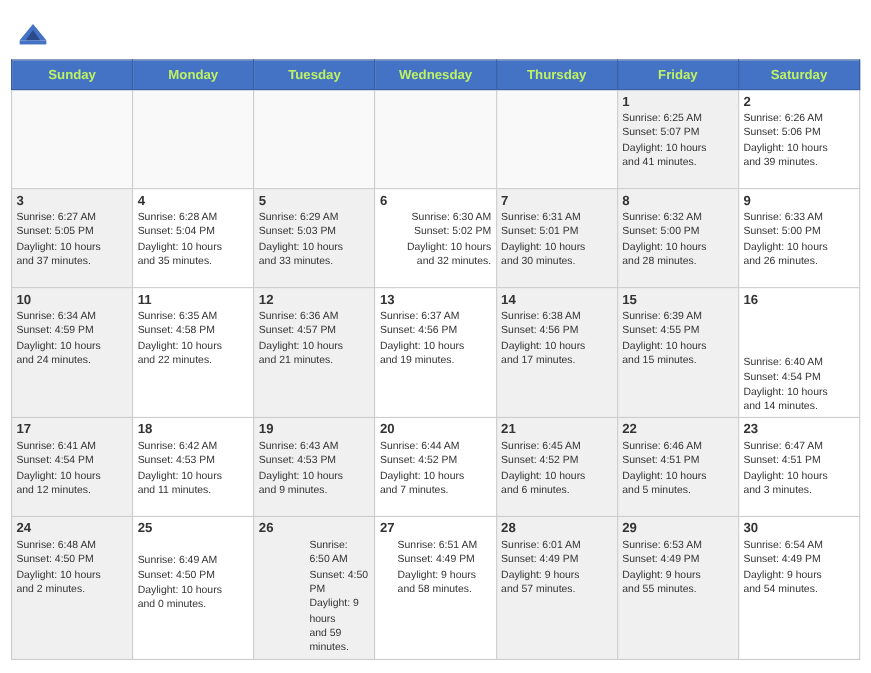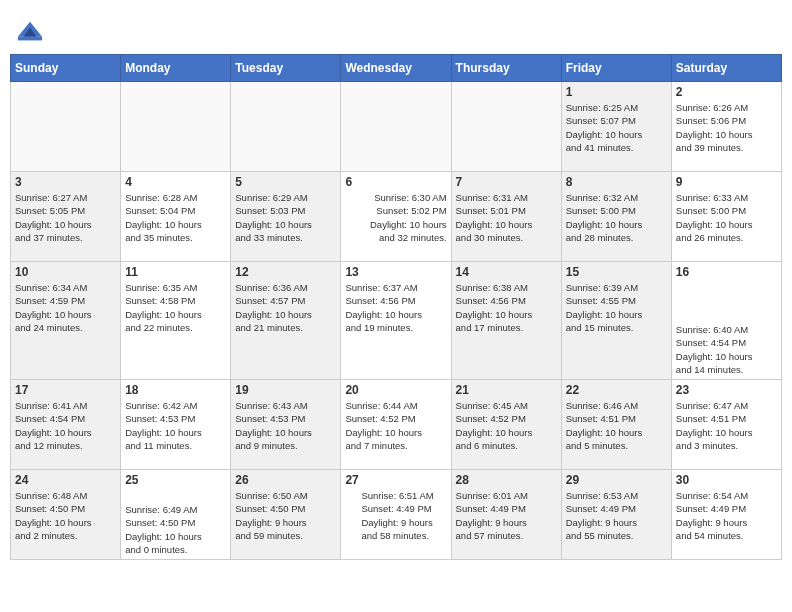--- a/index.html
+++ b/index.html
@@ -49,25 +49,25 @@
       font-size: 14px;
       color: #333;
     }
     table {
       width: 100%;
       border-collapse: collapse;
       table-layout: fixed;
     }
     th {
       background-color: #4472c4;
-      color: #ffffff;
+      color: #bef264;
       font-size: 12px;
       font-weight: bold;
       padding: 6px 4px;
-      text-align: left;
+      text-align: center;
       border: 1px solid #3a5fa0;
       margin-left: 10px;
     }
     td {
       border: 1px solid #ccc;
       vertical-align: top;
       padding: 3px 4px;
       height: 90px;
       background: #fff;
       font-size: 10px;
@@ -311,21 +311,21 @@
         </td>
         <td>
           <span class="day-num">25</span>
           <div class="day-info" style="white-space: pre-line; margin-top: 16px;">Sunrise: 6:49 AM
 Sunset: 4:50 PM
 Daylight: 10 hours
 and 0 minutes.</div>
         </td>
         <td class="shaded">
           <span class="day-num">26</span>
-          <div class="day-info" style="white-space: pre-line;">Sunrise: 6:50 AM
+          <div class="day-info" style="white-space: pre-line; margin-left: 46px;">Sunrise: 6:50 AM
 Sunset: 4:50 PM
 Daylight: 9 hours
 and 59 minutes.</div>
         </td>
         <td>
           <span class="day-num">27</span>
           <div class="day-info" style="white-space: pre-line; margin-left: 16px;">Sunrise: 6:51 AM
 Sunset: 4:49 PM
 Daylight: 9 hours
 and 58 minutes.</div>

